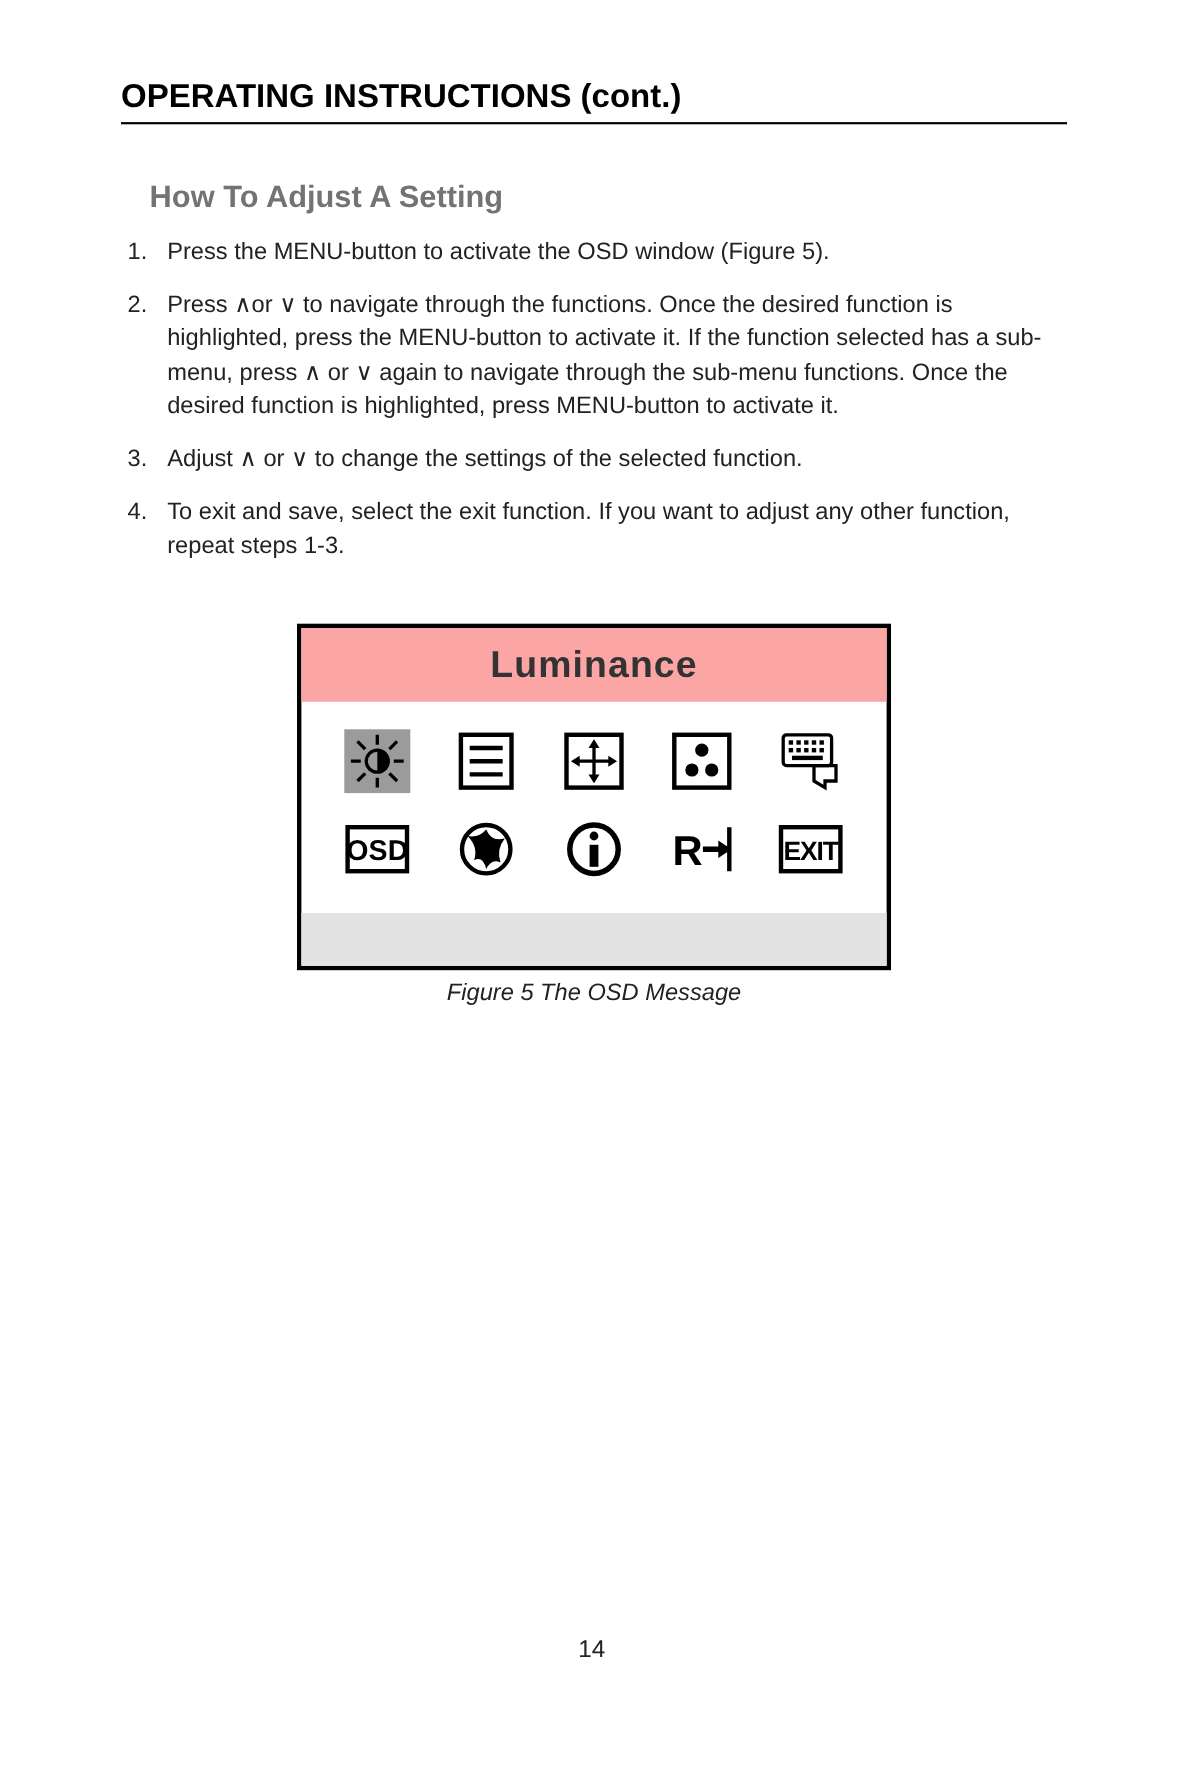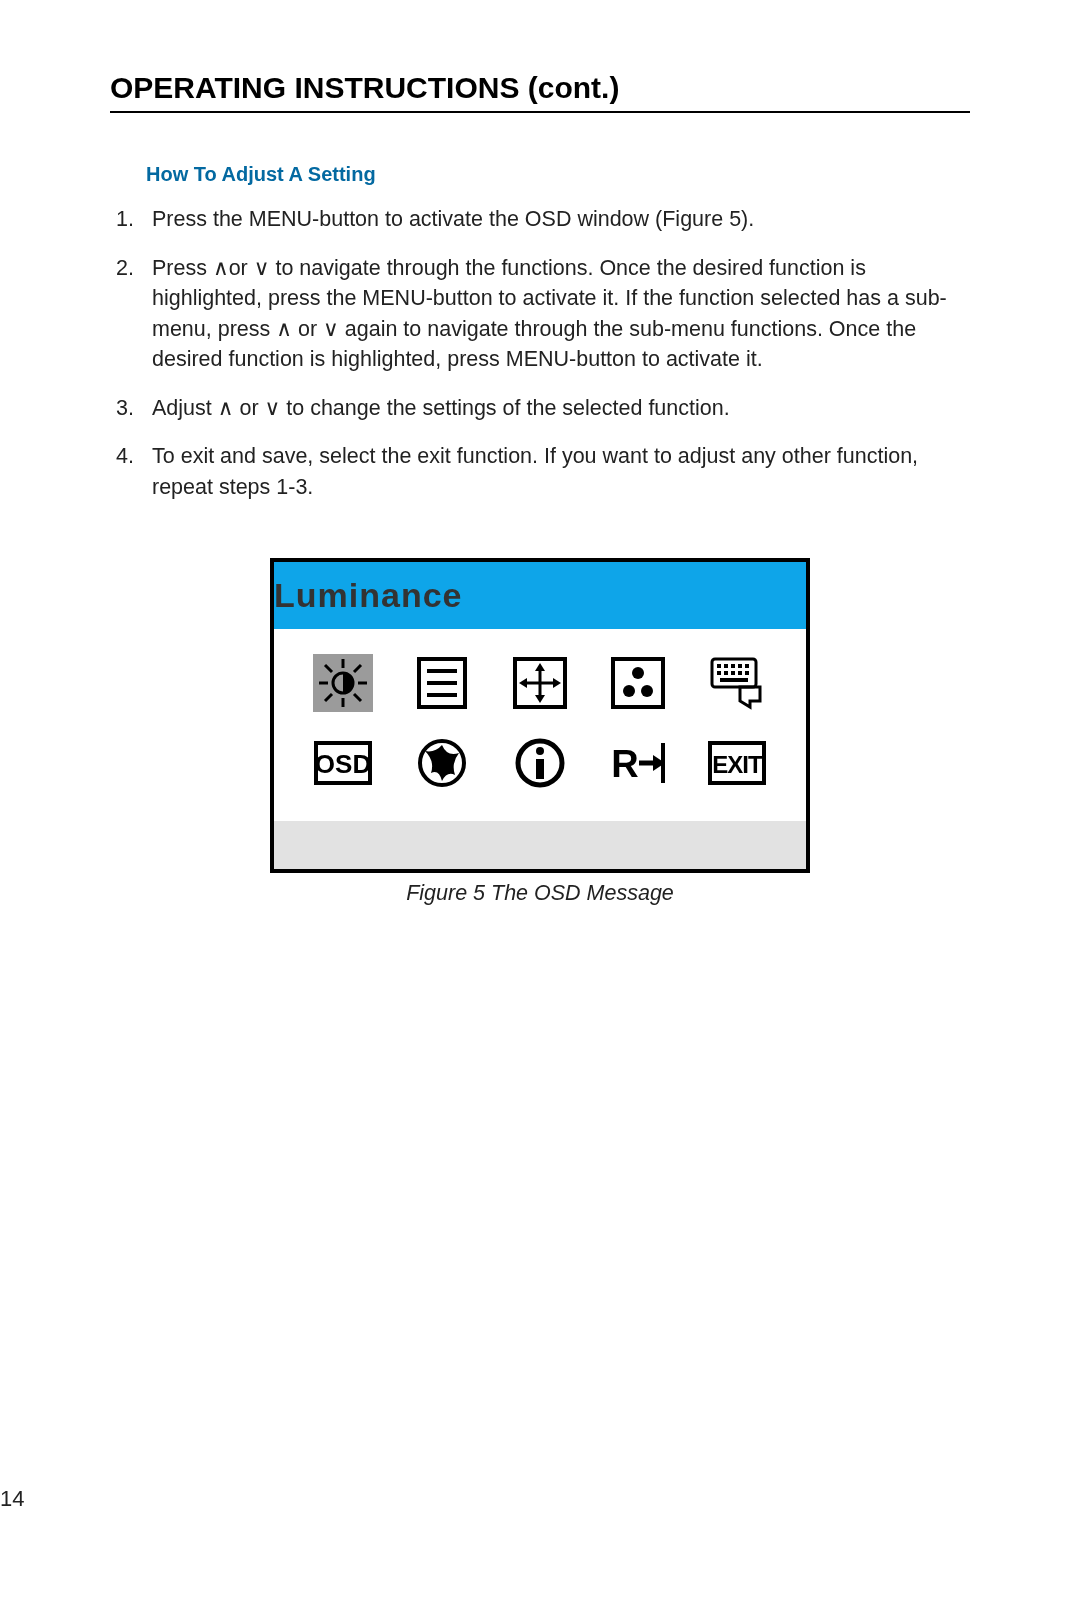--- a/index.html
+++ b/index.html
@@ -19,24 +19,24 @@
     }
     .main-heading {
       font-size: 30px;
       font-weight: bold;
       color: #000;
       border-bottom: 2px solid #000;
       padding-bottom: 6px;
       margin-bottom: 50px;
     }
     .sub-heading {
-      font-size: 20px;
+      font-size: 28px;
       font-weight: bold;
-      color: #0369a1;
-      margin-left: 36px;
+      color: #737373;
+      margin-left: 26px;
       margin-bottom: 18px;
     }
     .steps {
       list-style: none;
       margin-left: 6px;
     }
     .steps li {
       font-size: 21.5px;
       color: #222;
       line-height: 1.42;
@@ -53,23 +53,23 @@
       margin-top: 56px;
       text-align: center;
     }
     .osd-box {
       display: inline-block;
       width: 540px;
       border: 4px solid #000;
       background: #fff;
     }
     .osd-title-bar {
-      background: #0ea5e9;
+      background: #fca5a5;
       padding: 14px 0;
-      text-align: left;
+      text-align: center;
     }
     .osd-title {
       font-size: 34px;
       font-weight: bold;
       color: #333;
       letter-spacing: 1px;
     }
     .osd-grid {
       padding: 24px 34px 28px 34px;
       display: grid;
@@ -98,20 +98,21 @@
       color: #222;
       margin-top: 8px;
       text-align: center;
       font-style: italic;
     }
     .page-number {
       position: absolute;
       bottom: 110px;
       left: 0;
       right: 4px;
+      text-align: center;
       font-size: 22px;
       color: #222;
     }
   </style>
 </head>
 <body>
 
 <div class="page">
   <h1 class="main-heading">OPERATING INSTRUCTIONS (cont.)</h1>
 

